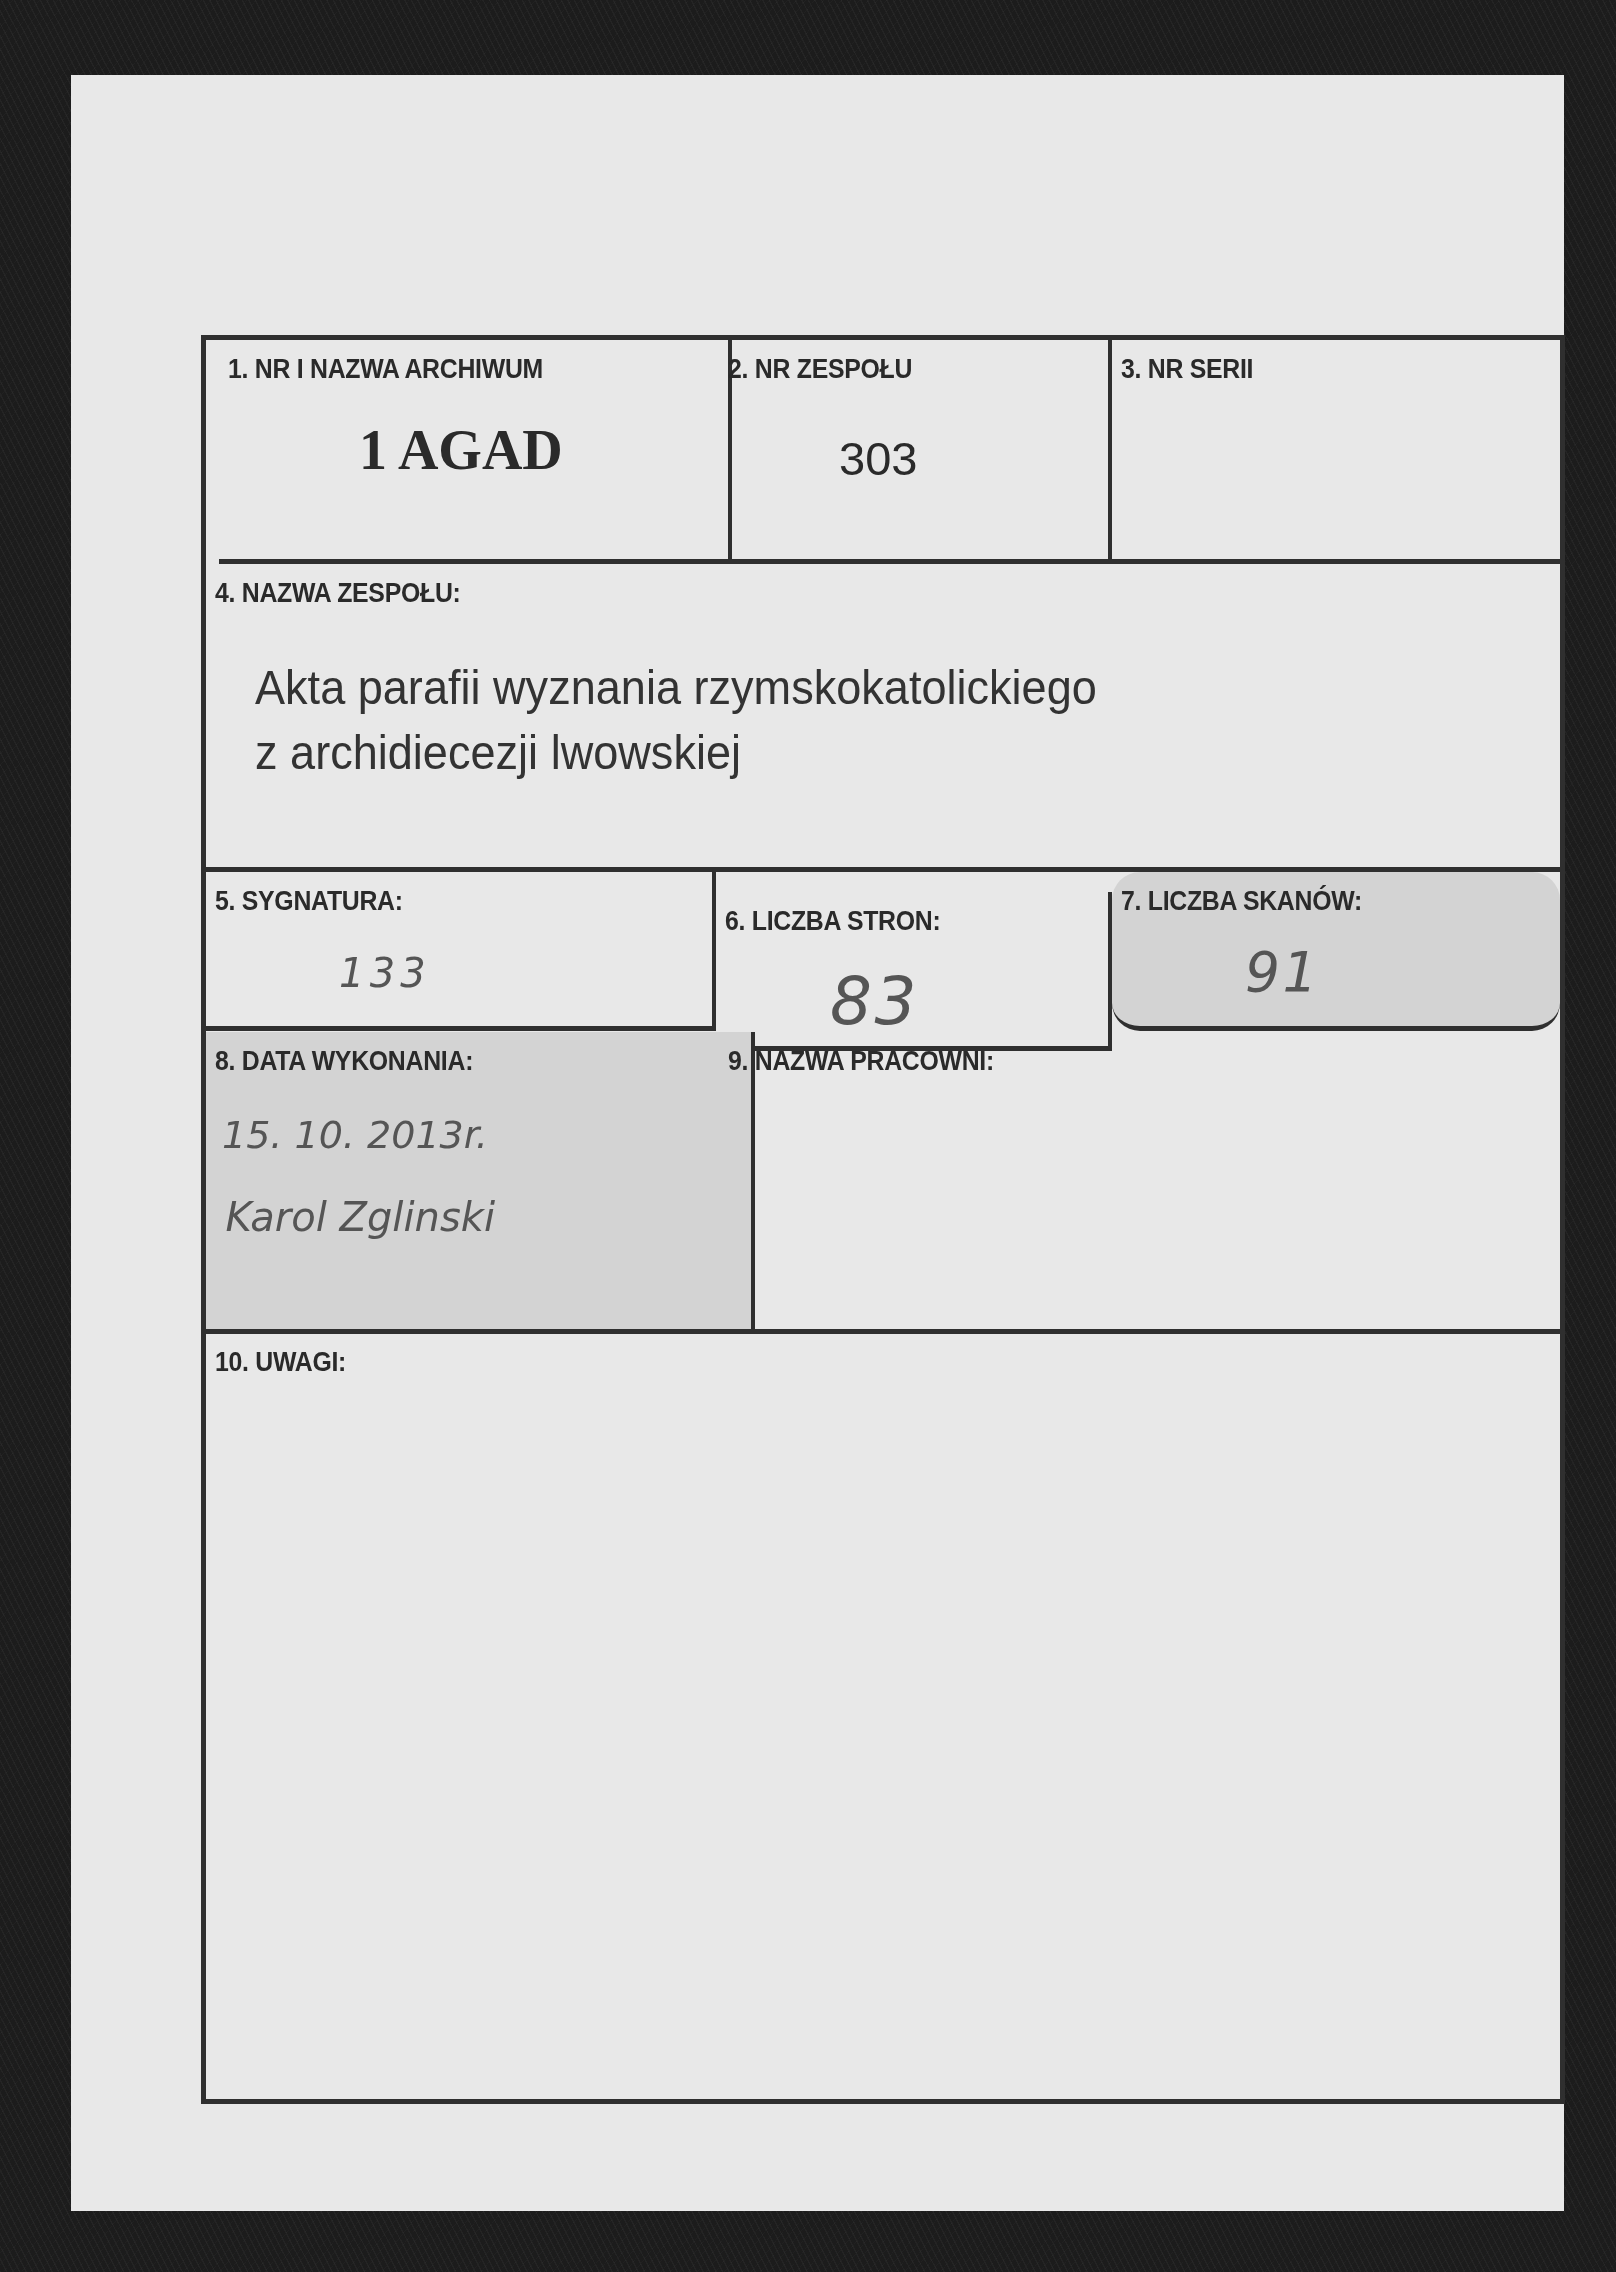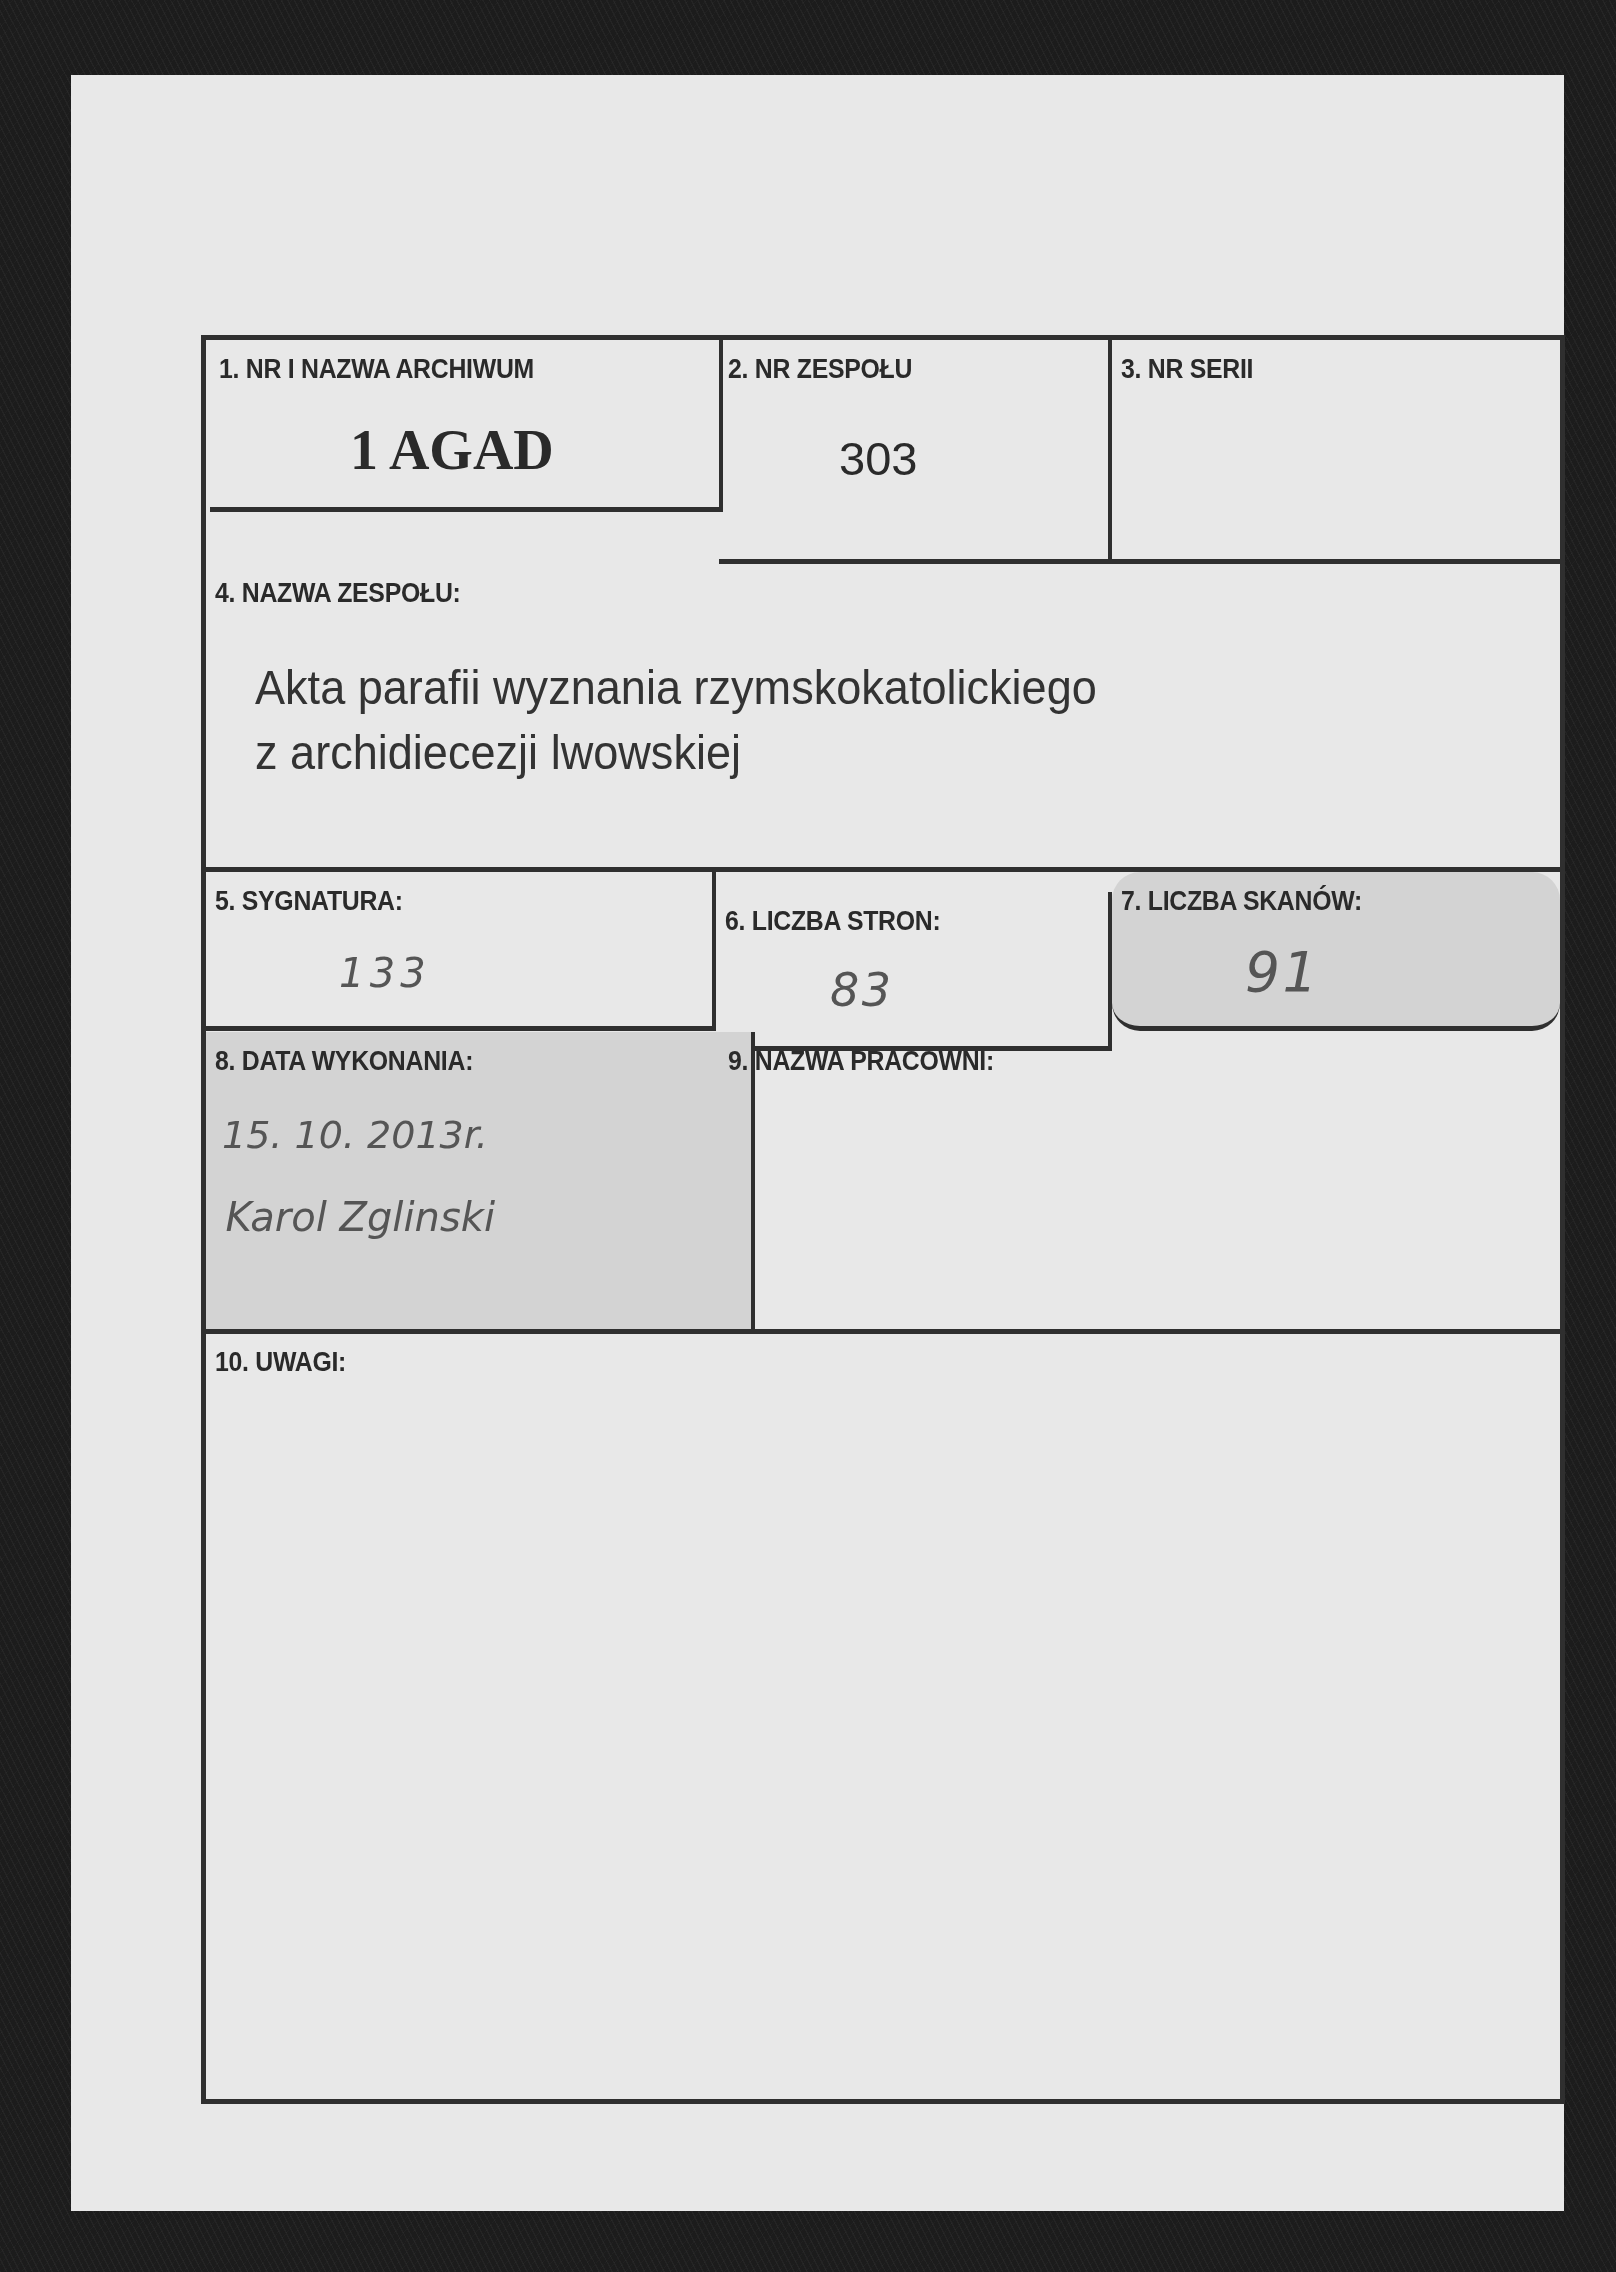--- a/index.html
+++ b/index.html
@@ -47,21 +47,21 @@
       line-height: 65px; transform: scaleX(0.92); transform-origin: left top;
     }
     .fond-name div { white-space: nowrap; }
   </style>
 </head>
 <body>
 
 <div class="paper">
   <div class="form">
 
-    <div class="cell" style="left:4px; top:0; width:513px; height:172px; border-right-width:4.5px; border-bottom-width:5.2px;">
+    <div class="cell" style="left:13px; top:0; width:513px; height:224px; border-right-width:4.5px; border-bottom-width:5.2px;">
       <div class="label">1. NR I NAZWA ARCHIWUM</div>
       <div class="value-serif" style="left:140px; top:78px;">1 AGAD</div>
     </div>
     <div class="cell" style="left:513px; top:0; width:393px; height:224px; border-right-width:4.5px; border-bottom-width:5.2px;">
       <div class="label">2. NR ZESPOŁU</div>
       <div class="value-sans" style="left:120px; top:91px;">303</div>
     </div>
     <div class="cell" style="left:906px; top:0; width:448px; height:224px; border-bottom-width:5.2px;">
       <div class="label">3. NR SERII</div>
       <div class="value-sans" style="left:39px; top:91px;"></div>
@@ -74,21 +74,21 @@
         <div>z archidiecezji lwowskiej</div>
       </div>
     </div>
 
     <div class="cell" style="left:0; top:532px; width:510px; height:159px; border-right-width:4.5px; border-bottom-width:5.2px;">
       <div class="label">5. SYGNATURA:</div>
       <div class="hand" style="left:133px; top:78px; font-size:40px; letter-spacing:5.2px;text-align:right;">133</div>
     </div>
     <div class="cell" style="left:510px; top:552px; width:396px; height:159px; border-right-width:4.5px; border-bottom-width:5.2px;">
       <div class="label">6. LICZBA STRON:</div>
-      <div class="hand" style="left:114px; top:71px; font-size:46px; letter-spacing:2.6px;">83</div>
+      <div class="hand" style="left:114px; top:71px; font-size:66px; letter-spacing:2.6px;">83</div>
     </div>
     <div class="cell shaded" style="left:906px; top:532px; width:448px; height:159px; border-bottom-width:5.2px;border-radius:28px;">
       <div class="label">7. LICZBA SKANÓW:</div>
       <div class="hand" style="left:133px; top:68px; font-size:55px; letter-spacing:2.6px;">91</div>
     </div>
 
     <div class="cell shaded" style="left:0; top:692px; width:549px; height:302px; border-right-width:4.5px; border-bottom-width:5.2px;">
       <div class="label">8. DATA WYKONANIA:</div>
       <div class="hand" style="left:16px; top:81px; font-size:38px;text-align:right;">15. 10. 2013r.</div>
       <div class="hand" style="left:19.5px; top:162px; font-size:40px;">Karol Zglinski</div>

